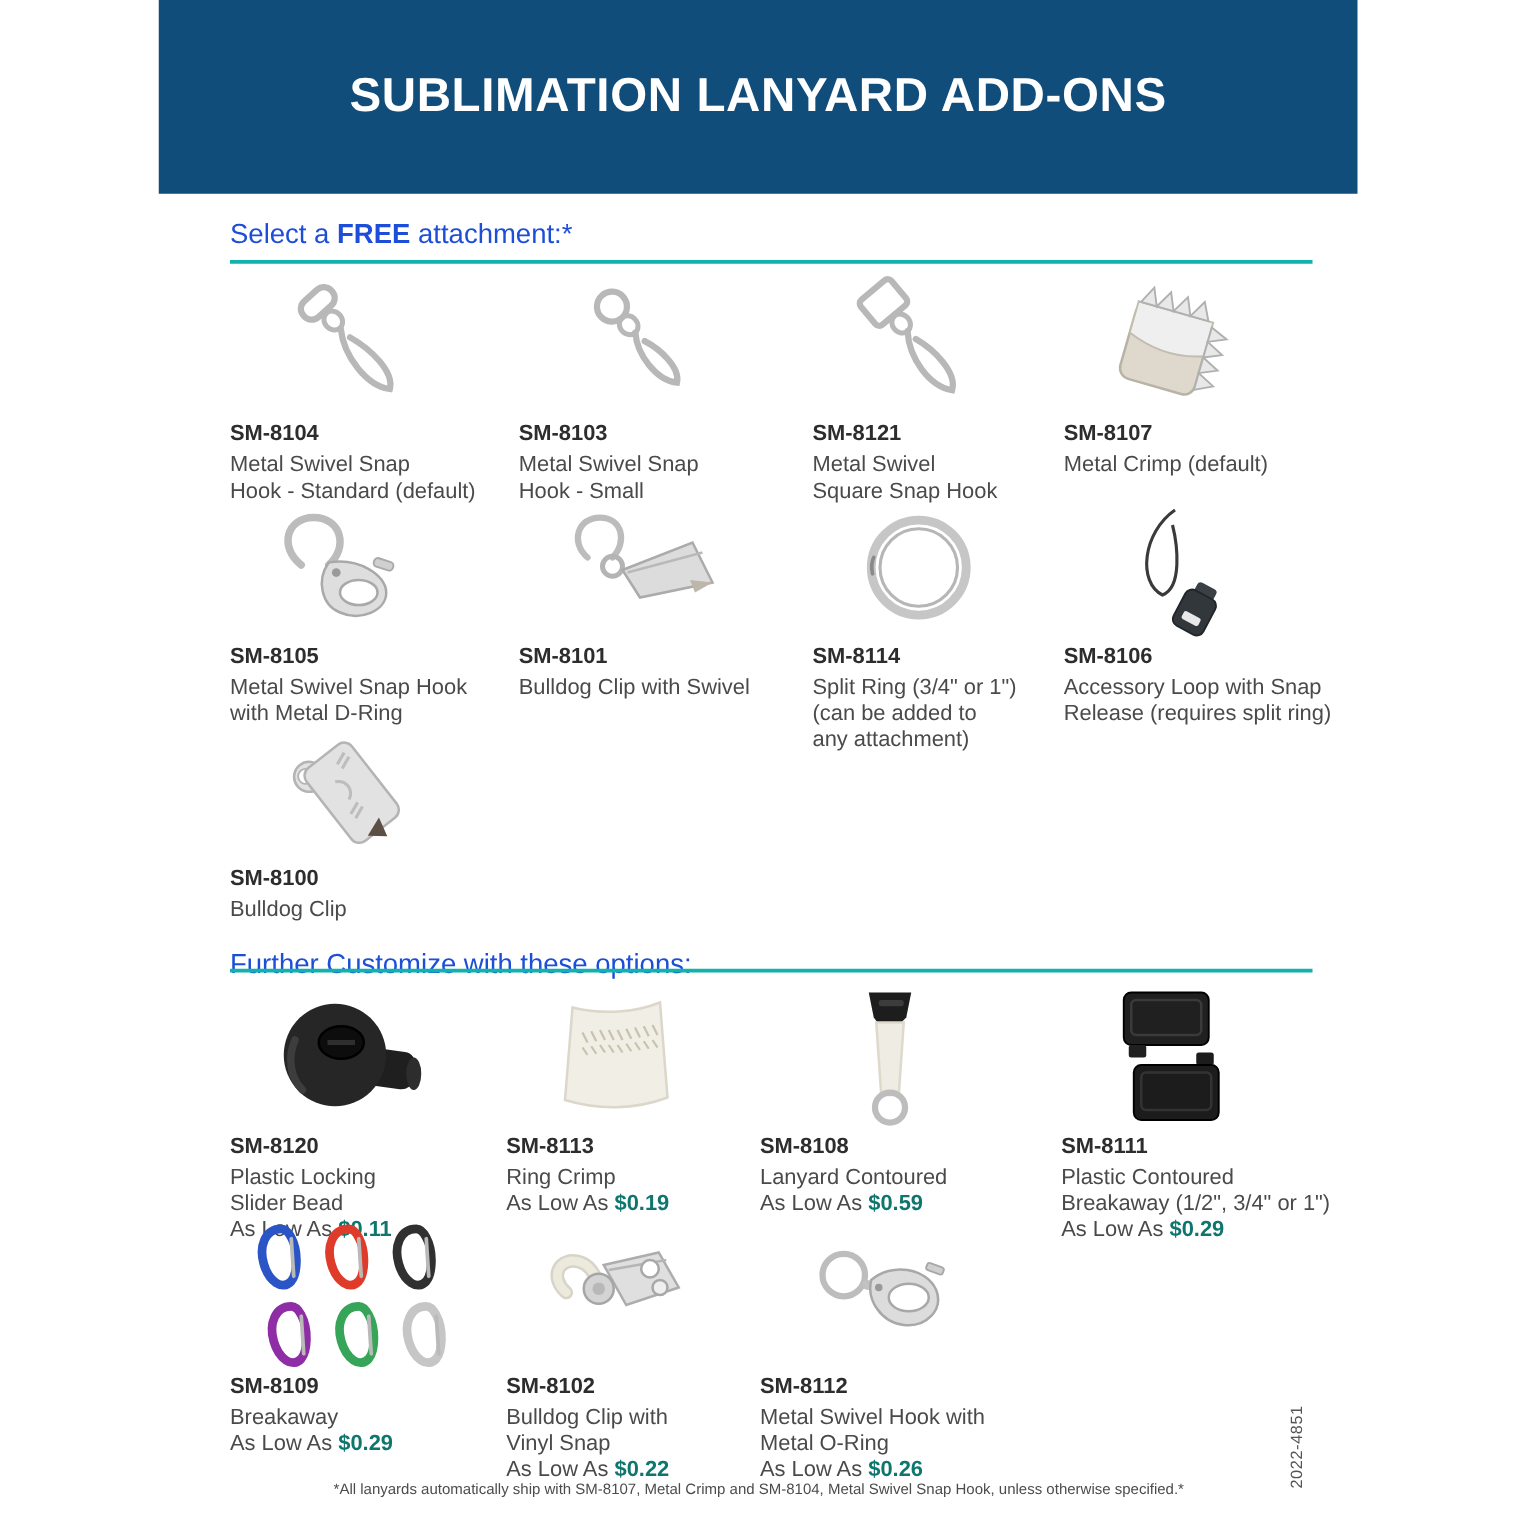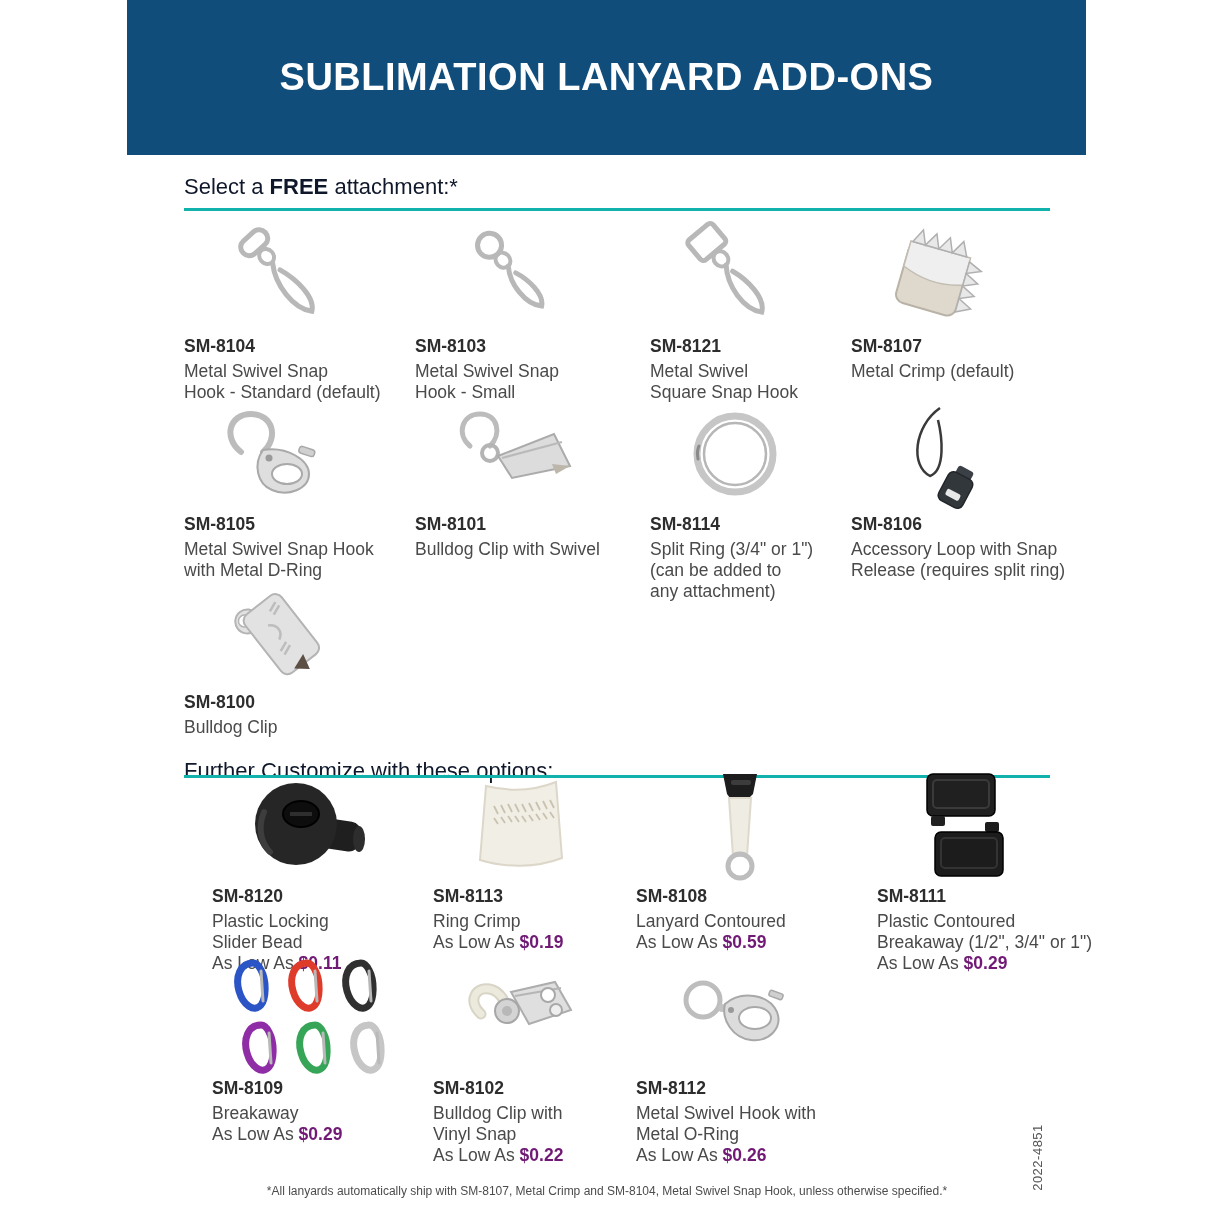--- a/index.html
+++ b/index.html
@@ -18,40 +18,40 @@
     background: #114d7b;
     display: flex; align-items: center; justify-content: center;
   }
   .page-title {
     color: #ffffff; font-size: 38px; font-weight: bold; letter-spacing: 0.5px;
     text-align: center; white-space: nowrap;
   }
 
   .sec-heading {
     position: absolute; left: 184px;
-    font-size: 22px; color: #0f172a; white-space: nowrap;
+    font-size: 22px; color: #1d4ed8; white-space: nowrap;
   }
   .sec-heading .hbold { font-weight: bold; }
   .rule {
     position: absolute; left: 184px; width: 866px; height: 3px; background: #10b2ab;
   }
 
   .grid { position: absolute; left: 184px; width: 868px; display: grid; }
   #grid1 { top: 228px; grid-template-columns: 231px 235px 201px 201px; grid-auto-rows: 178px; }
-  #grid2 { top: 772px; grid-template-columns: 221px 203px 241px 203px; grid-auto-rows: 192px; margin-left: 28px; }
+  #grid2 { top: 792px; grid-template-columns: 221px 203px 241px 203px; grid-auto-rows: 192px; }
 
   .cell { position: relative; }
   .img-box { height: 100px; display: flex; align-items: center; justify-content: center; margin: 0 28px 8px 0; }
   #grid2 .img-box { height: 108px; margin-bottom: 6px; }
   .img-box svg { overflow: visible; }
 
   .sku { font-weight: bold; font-size: 17.5px; color: #2d2d2d; margin-bottom: 4px; white-space: pre; }
   .desc { font-size: 17.5px; line-height: 1.2; color: #4a4a4a; white-space: pre; }
   .priceline { font-size: 17.5px; line-height: 1.2; color: #4a4a4a; white-space: nowrap; }
-  .priceline .price { font-weight: bold; color: #701a75; }
+  .priceline .price { font-weight: bold; color: #0f766e; }
 
   .footnote {
     position: absolute; left: 0; top: 1184px; width: 100%;
     text-align: center; font-size: 12px; color: #4c4c4c; white-space: nowrap;
   }
   .doc-code {
     position: absolute; left: 992px; top: 1150px; width: 90px; height: 15px;
     transform: rotate(-90deg);
     font-size: 13px; color: #555; text-align: center; letter-spacing: 0.5px;
   }

